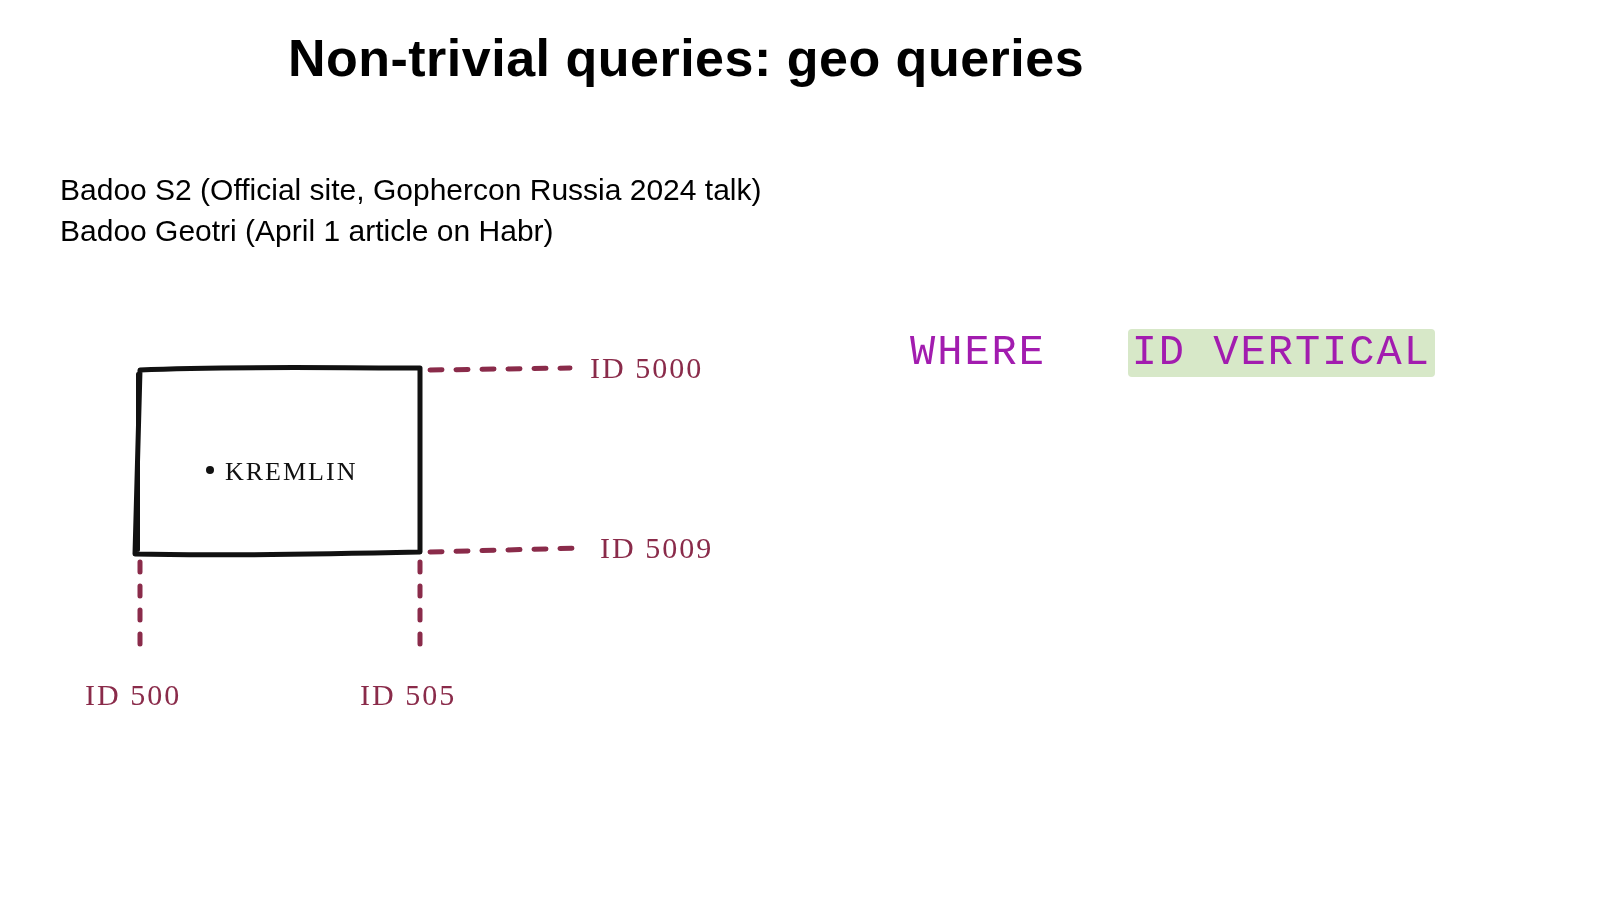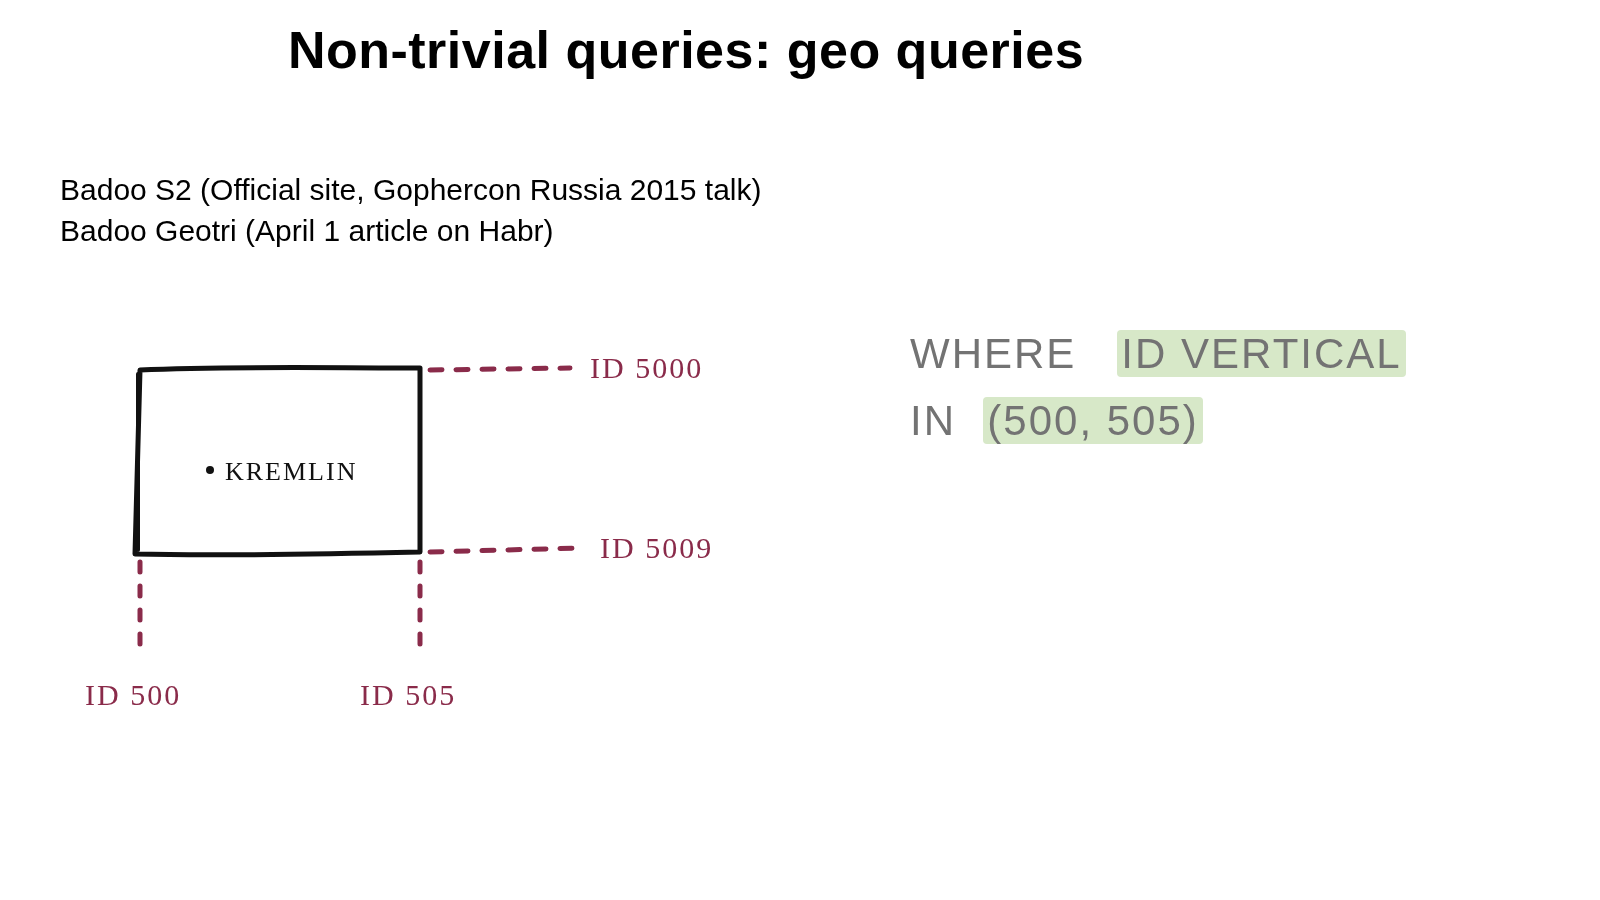--- a/index.html
+++ b/index.html
@@ -12,21 +12,21 @@
     color: #000;
     overflow: hidden;
   }
   .slide {
     position: relative;
     width: 1600px;
     height: 900px;
   }
   .title {
     position: absolute;
-    top: 20px;
+    top: 28px;
     left: 0;
     width: 1372px;
     text-align: center;
     font-size: 52px;
     font-weight: 700;
     letter-spacing: 0.5px;
   }
   .refs {
     position: absolute;
     top: 170px;
@@ -41,42 +41,42 @@
     top: 330px;
     left: 60px;
     width: 760px;
     height: 450px;
   }
   .query {
     position: absolute;
     top: 320px;
     left: 910px;
     width: 620px;
-    font-family: Liberation Sans, sans-serif;
+    font-family: Liberation Mono, monospace;
     font-size: 42px;
     line-height: 1.6;
     letter-spacing: 2px;
-    color: #737373;
+    color: #a21caf;
   }
   .hl {
     background: #d7e8c8;
     padding: 0 4px;
     border-radius: 4px;
   }
 </style>
 </head>
 <body>
 
 <div class="slide">
 
   <div class="title">Non-trivial queries: geo queries</div>
 
   <div class="refs">
     <div>
-      <span>Badoo S2 (</span><span class="link">Official site</span><span>, </span><span class="link">Gophercon Russia 2015 talk</span><span>)</span>
+      <span>Badoo S2 (</span><span class="link">Official site</span><span>, </span><span class="link">Gophercon Russia 2024 talk</span><span>)</span>
     </div>
     <div>
       <span>Badoo Geotri (</span><span class="link">April 1 article on Habr</span><span>)</span>
     </div>
   </div>
 
   <div class="diagram">
     <svg viewBox="0 0 760 450" width="760" height="450">
 
       <path d="M80 40 C170 36, 260 38, 360 38 L360 222 C270 224, 150 226, 75 224 Z" fill="none" stroke="#111" stroke-width="5" stroke-linejoin="round" stroke-linecap="round"></path>
@@ -98,19 +98,15 @@
       <line x1="360" y1="232" x2="360" y2="320" stroke="#8a2b4a" stroke-width="5" stroke-dasharray="10 14" stroke-linecap="round"></line>
       <text x="300" y="375" font-family="'Comic Sans MS','Segoe Script',cursive" font-size="30" letter-spacing="2" fill="#8a2b4a">ID 505</text>
     </svg>
   </div>
 
   <div class="query">
     <div>
       <span>WHERE</span>&nbsp;&nbsp;
       <span class="hl">ID  VERTICAL</span>
     </div>
-    <div>
-      <span>IN</span>&nbsp;
-      <span class="hl">(500, 505)</span>
-    </div>
   </div>
 
 </div>
 
 </body></html>

